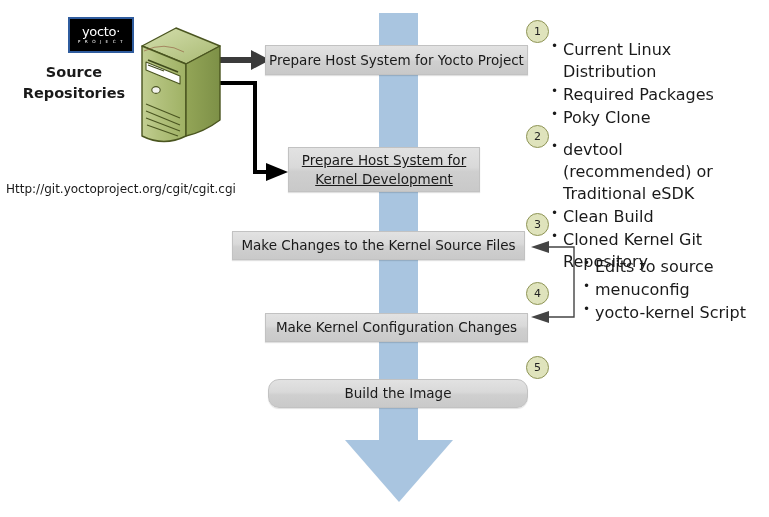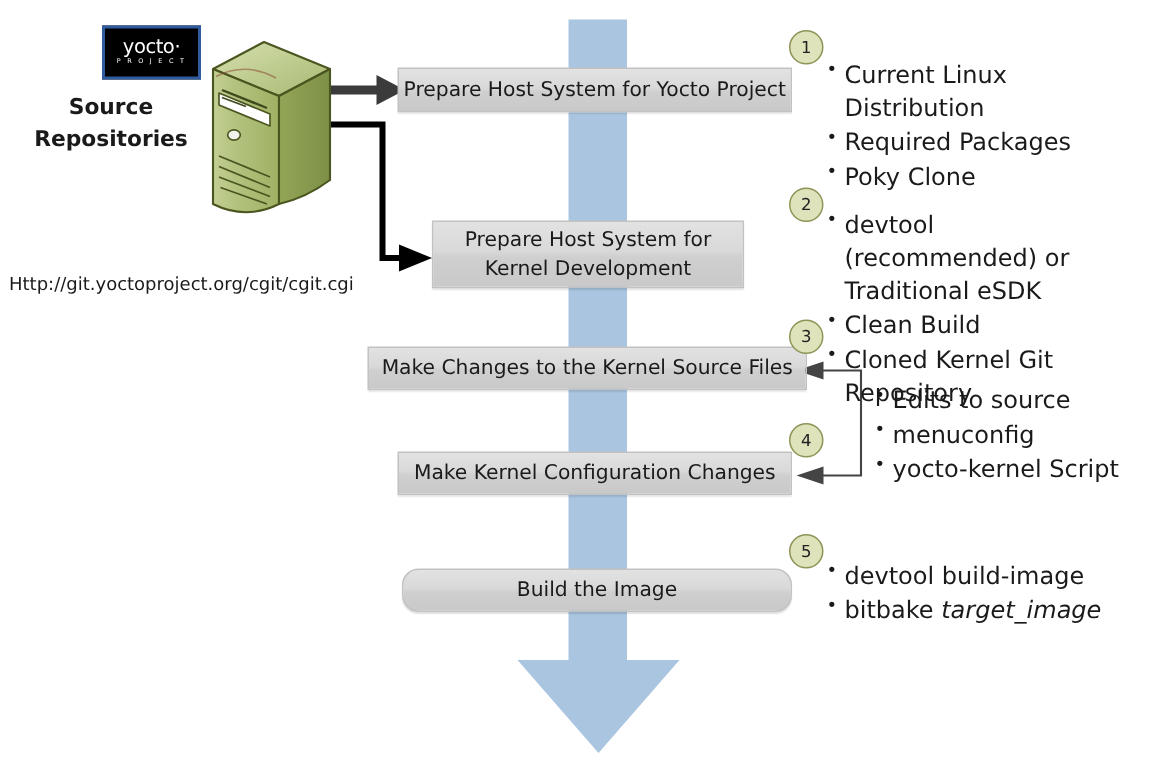--- a/index.html
+++ b/index.html
@@ -22,23 +22,23 @@
     box-shadow:0 1px 1px rgba(0,0,0,0.12);
     display:flex;align-items:center;justify-content:center;
     text-align:center;
     font-size:13.5px;
     color:#1a1a1a;
     line-height:1.35;
     box-sizing:border-box;
     z-index:5;
   }
   #box1{left:265px;top:45px;width:263px;height:30px;}
-  #box2{left:288px;top:147px;width:208px;height:45px;}
-  #box3{left:245px;top:231px;width:293px;height:29px;}
-  #box4{left:265px;top:301px;width:263px;height:29px;}
+  #box2{left:288px;top:147px;width:192px;height:45px;text-decoration:underline;}
+  #box3{left:232px;top:231px;width:293px;height:29px;}
+  #box4{left:265px;top:313px;width:263px;height:29px;}
   #box5{left:268px;top:379px;width:260px;height:29px;border-radius:11px;}
 
   
   #blue-shaft{
     position:absolute;left:379px;top:13px;width:39px;height:432px;
     background:#a9c5e0;z-index:1;
   }
   #blue-head{
     position:absolute;left:345px;top:440px;width:0;height:0;
     border-left:54px solid transparent;
@@ -205,18 +205,14 @@
     <li>Clean Build</li>
     <li>Cloned Kernel Git Repository</li>
   </ul>
 
   <ul class="bullets" id="b34">
     <li>Edits to source</li>
     <li>menuconfig</li>
     <li>yocto-kernel Script</li>
   </ul>
 
-  <ul class="bullets" id="b5">
-    <li><span>devtool build-image</span></li>
-    <li><span>bitbake </span><span class="ital">target_image</span></li>
-  </ul>
 
 </div>
 
 </body></html>

